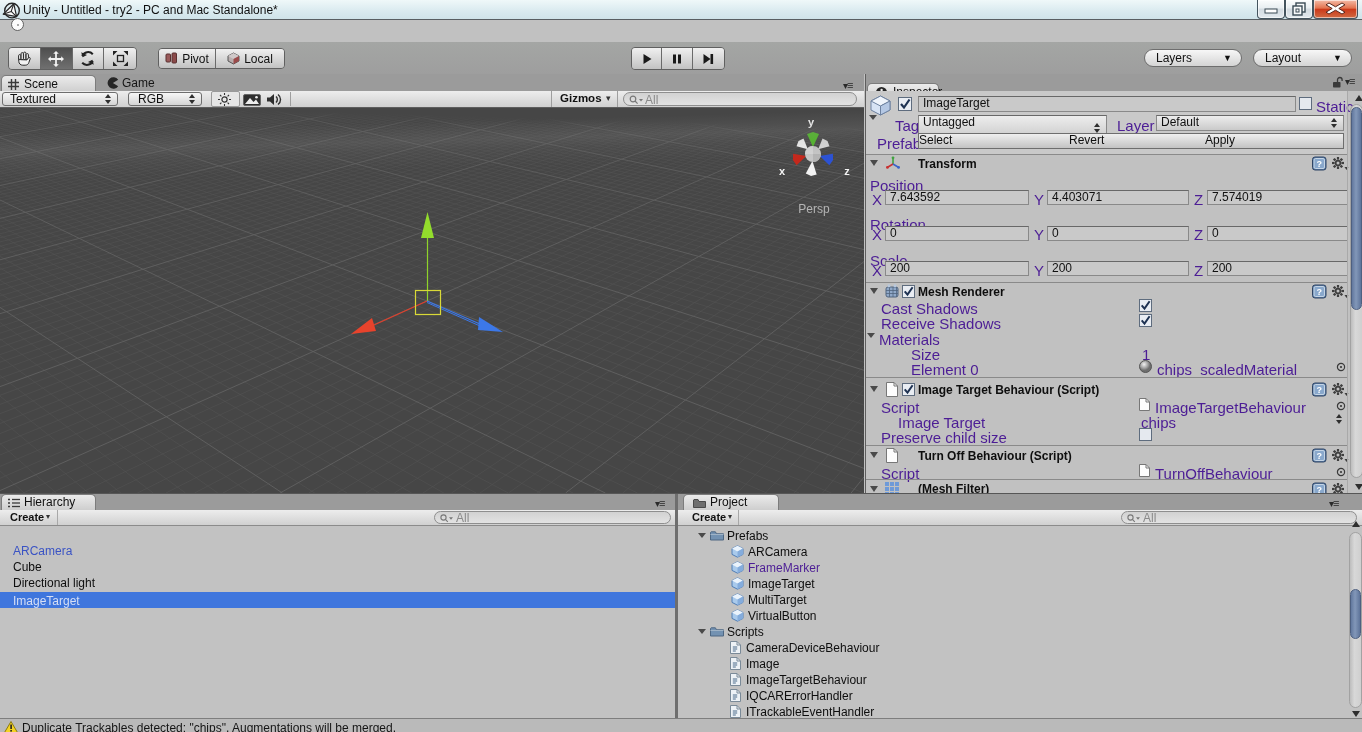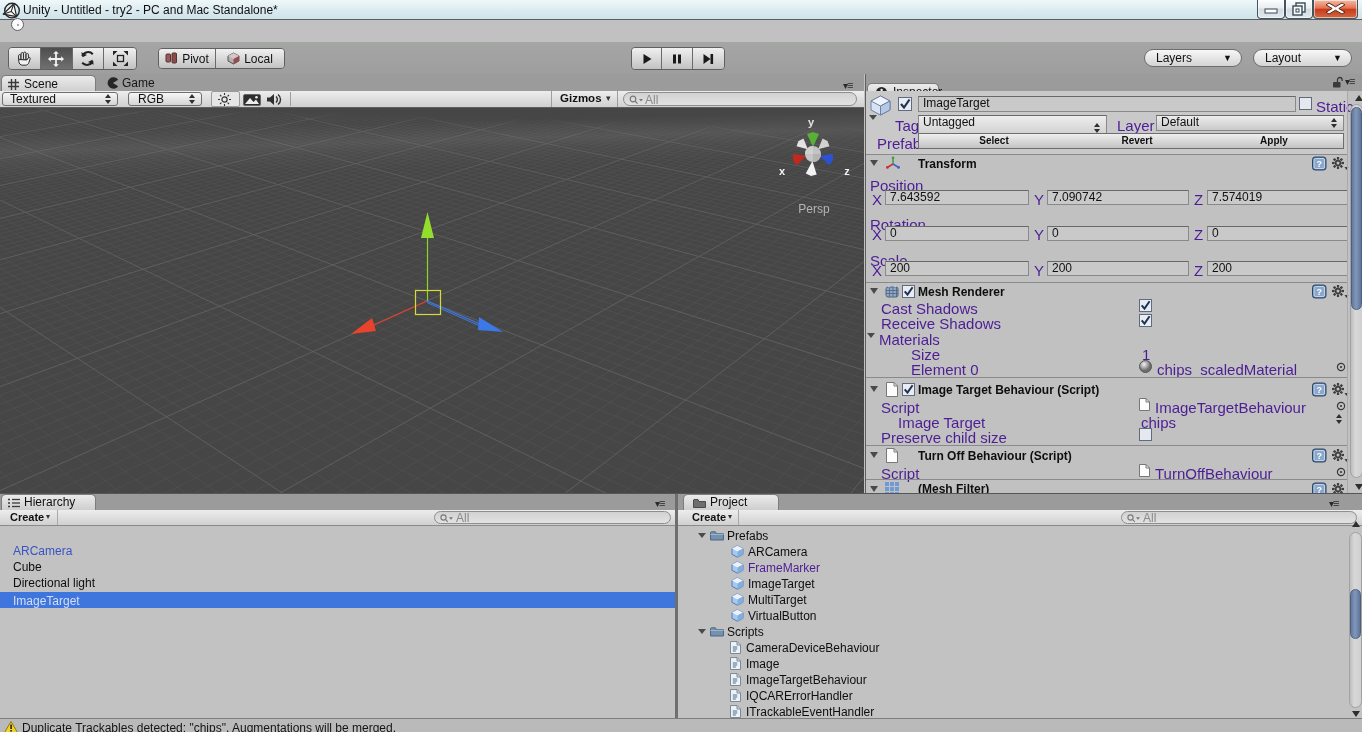--- a/index.html
+++ b/index.html
@@ -29,21 +29,21 @@
 .tab{position:absolute;background:linear-gradient(#EBEBEB,#CECECE);border:1px solid #7C7C7C;border-bottom:none;border-radius:5px 5px 0 0;color:#101010}
 .hamb{position:absolute;color:#2A2A2A;font-size:10px;letter-spacing:-1px}
 .ptoolbar{position:absolute;background:linear-gradient(#EDEDED,#D0D0D0);border-bottom:1px solid #8B8B8B}
 .search{position:absolute;background:linear-gradient(#D2D2D2,#E2E2E2);border:1px solid #8E8E8E;border-radius:8px;color:#8A8A8A}
 
 .field{position:absolute;background:#C9C9C9;border:1px solid #898989;border-top-color:#686868;color:#101010;padding-left:4px;line-height:13px;font-size:12px}
 .ilabel{position:absolute;color:#4c1d95;font-size:15px}
 .ihead{position:absolute;color:#0E0E0E;font-size:12px;font-weight:bold}
 .tri{position:absolute;width:0;height:0;border-left:4px solid transparent;border-right:4px solid transparent;border-top:6px solid #4A4A4A}
 .sep{position:absolute;height:1px;background:#8A8A8A}
-.ibtn{position:absolute;background:linear-gradient(#EFEFEF,#C3C3C3);border:1px solid #6E6E6E;color:#0E0E0E;text-align:center;line-height:13px;font-size:10px;font-weight:bold}
+.ibtn{position:absolute;background:linear-gradient(#EFEFEF,#C3C3C3);border:1px solid #6E6E6E;color:#0E0E0E;line-height:13px;font-size:12px;font-weight:normal}
 
 .sbtrack{position:absolute;width:13px;background:linear-gradient(90deg,#BDBDBD,#D8D8D8 40%,#CFCFCF);border:1px solid #A2A2A2;border-radius:7px}
 .sbthumb{position:absolute;width:11px;background:linear-gradient(90deg,#62789E,#8297B8 45%,#5E749A);border:1px solid #4E6080;border-radius:6px}
 .sbarrow{position:absolute;width:0;height:0}
 .updn{position:absolute;right:5px;top:50%;margin-top:-5px;width:7px;height:10px}
 .updn:before{content:"";position:absolute;left:0;top:0;border-left:3.5px solid transparent;border-right:3.5px solid transparent;border-bottom:4px solid #2E2E2E}
 .updn:after{content:"";position:absolute;left:0;bottom:0;border-left:3.5px solid transparent;border-right:3.5px solid transparent;border-top:4px solid #2E2E2E}
 .up{border-left:4px solid transparent;border-right:4px solid transparent;border-bottom:6px solid #2E2E2E}
 .dn{border-left:4px solid transparent;border-right:4px solid transparent;border-top:6px solid #2E2E2E}
 </style>
@@ -287,21 +287,21 @@
         </g>
         <circle cx="8" cy="1.8" r="1.4" fill="#3FA33F"></circle>
         <circle cx="2.4" cy="11.4" r="1.4" fill="#C83232"></circle>
         <circle cx="13.6" cy="11.4" r="1.4" fill="#3C64C8"></circle>
       </svg>
 <span class="ihead" style="left:52px;top:83px">Transform</span>
 <span class="ilabel" style="left:4px;top:103px">Position</span>
 <span class="ilabel" style="left:6px;top:117px">X</span>
       <div class="field" style="left:19px;top:116px;width:144px;height:15px">7.643592</div>
 <span class="ilabel" style="left:168px;top:117px">Y</span>
-      <div class="field" style="left:181px;top:116px;width:142px;height:15px">7.090742</div>
+      <div class="field" style="left:181px;top:116px;width:142px;height:15px">4.403071</div>
 <span class="ilabel" style="left:328px;top:117px">Z</span>
       <div class="field" style="left:341px;top:116px;width:141px;height:15px">7.574019</div>
 <span class="ilabel" style="left:4px;top:142px">Rotation</span>
 <span class="ilabel" style="left:6px;top:152px">X</span>
       <div class="field" style="left:19px;top:152px;width:144px;height:15px">0</div>
 <span class="ilabel" style="left:168px;top:152px">Y</span>
       <div class="field" style="left:181px;top:152px;width:142px;height:15px">0</div>
 <span class="ilabel" style="left:328px;top:152px">Z</span>
       <div class="field" style="left:341px;top:152px;width:141px;height:15px">0</div>
 <span class="ilabel" style="left:4px;top:178px">Scale</span>

